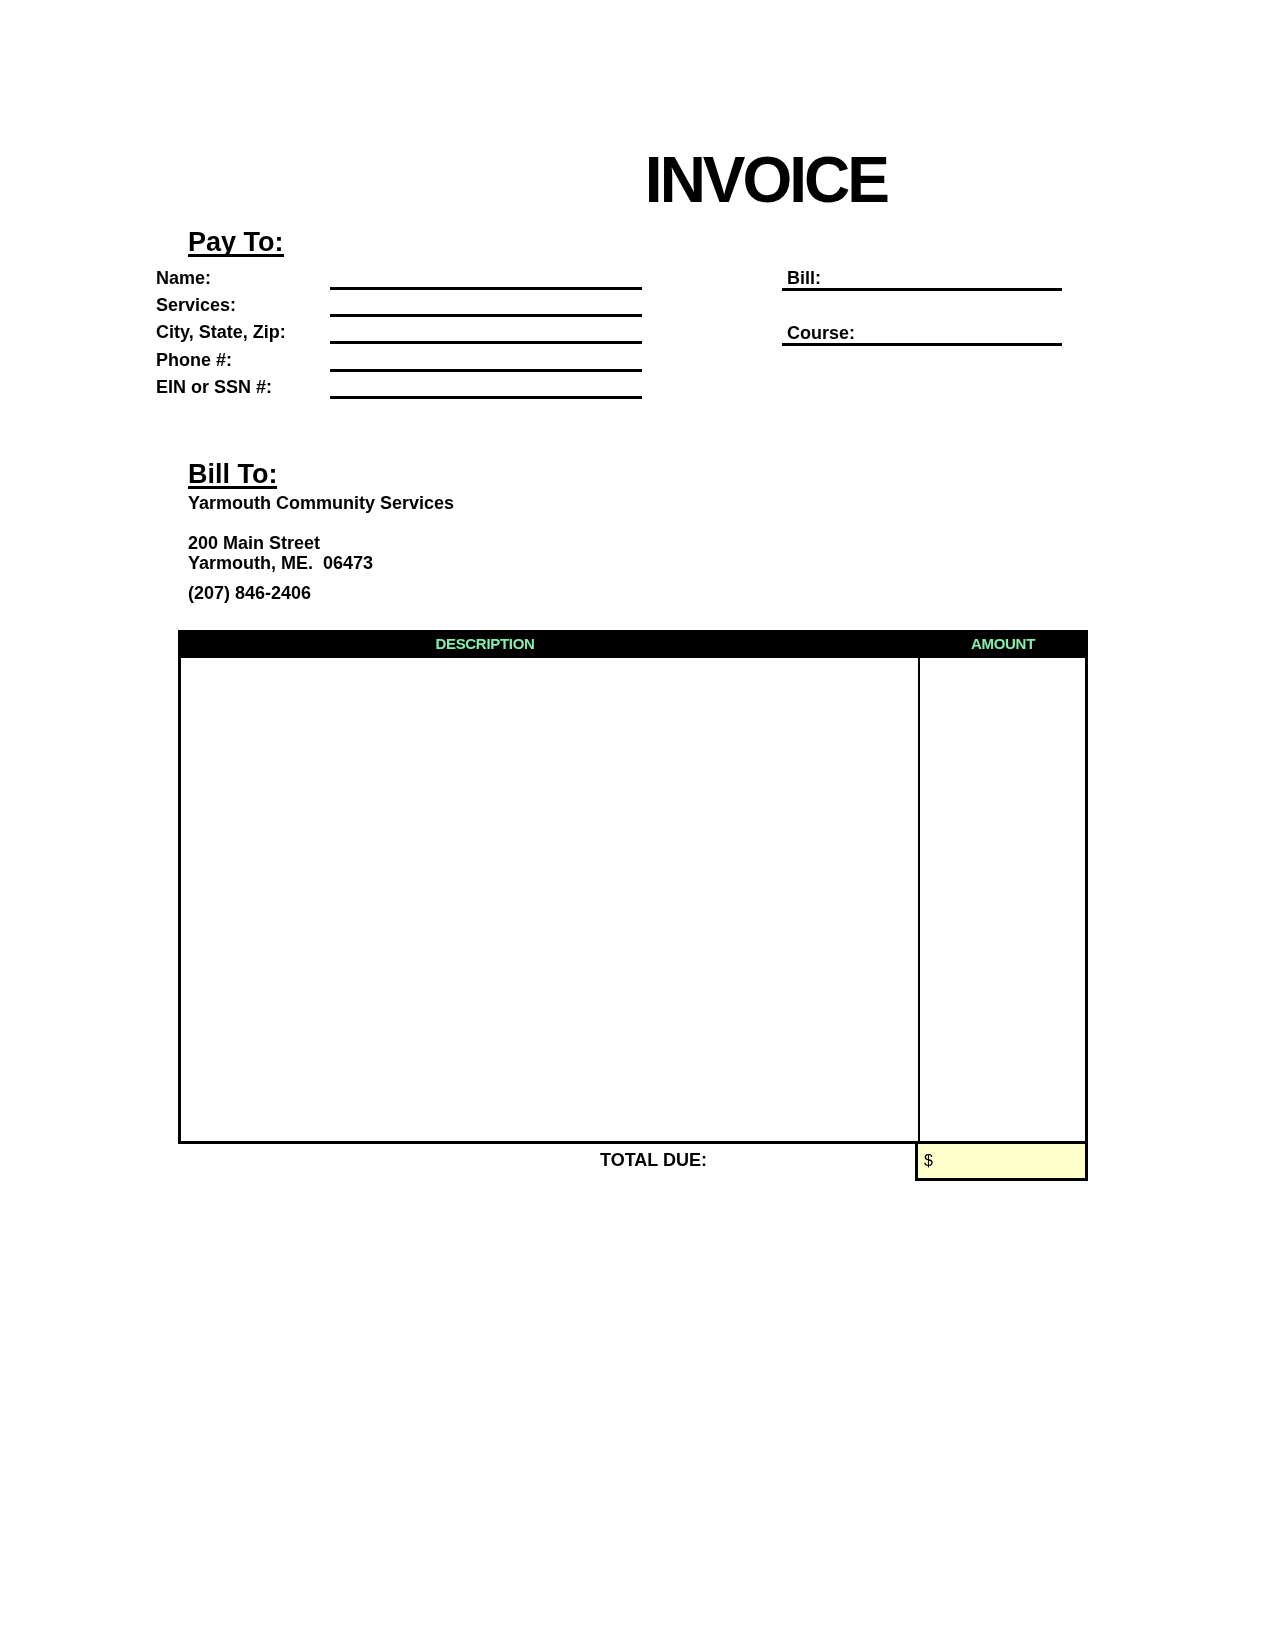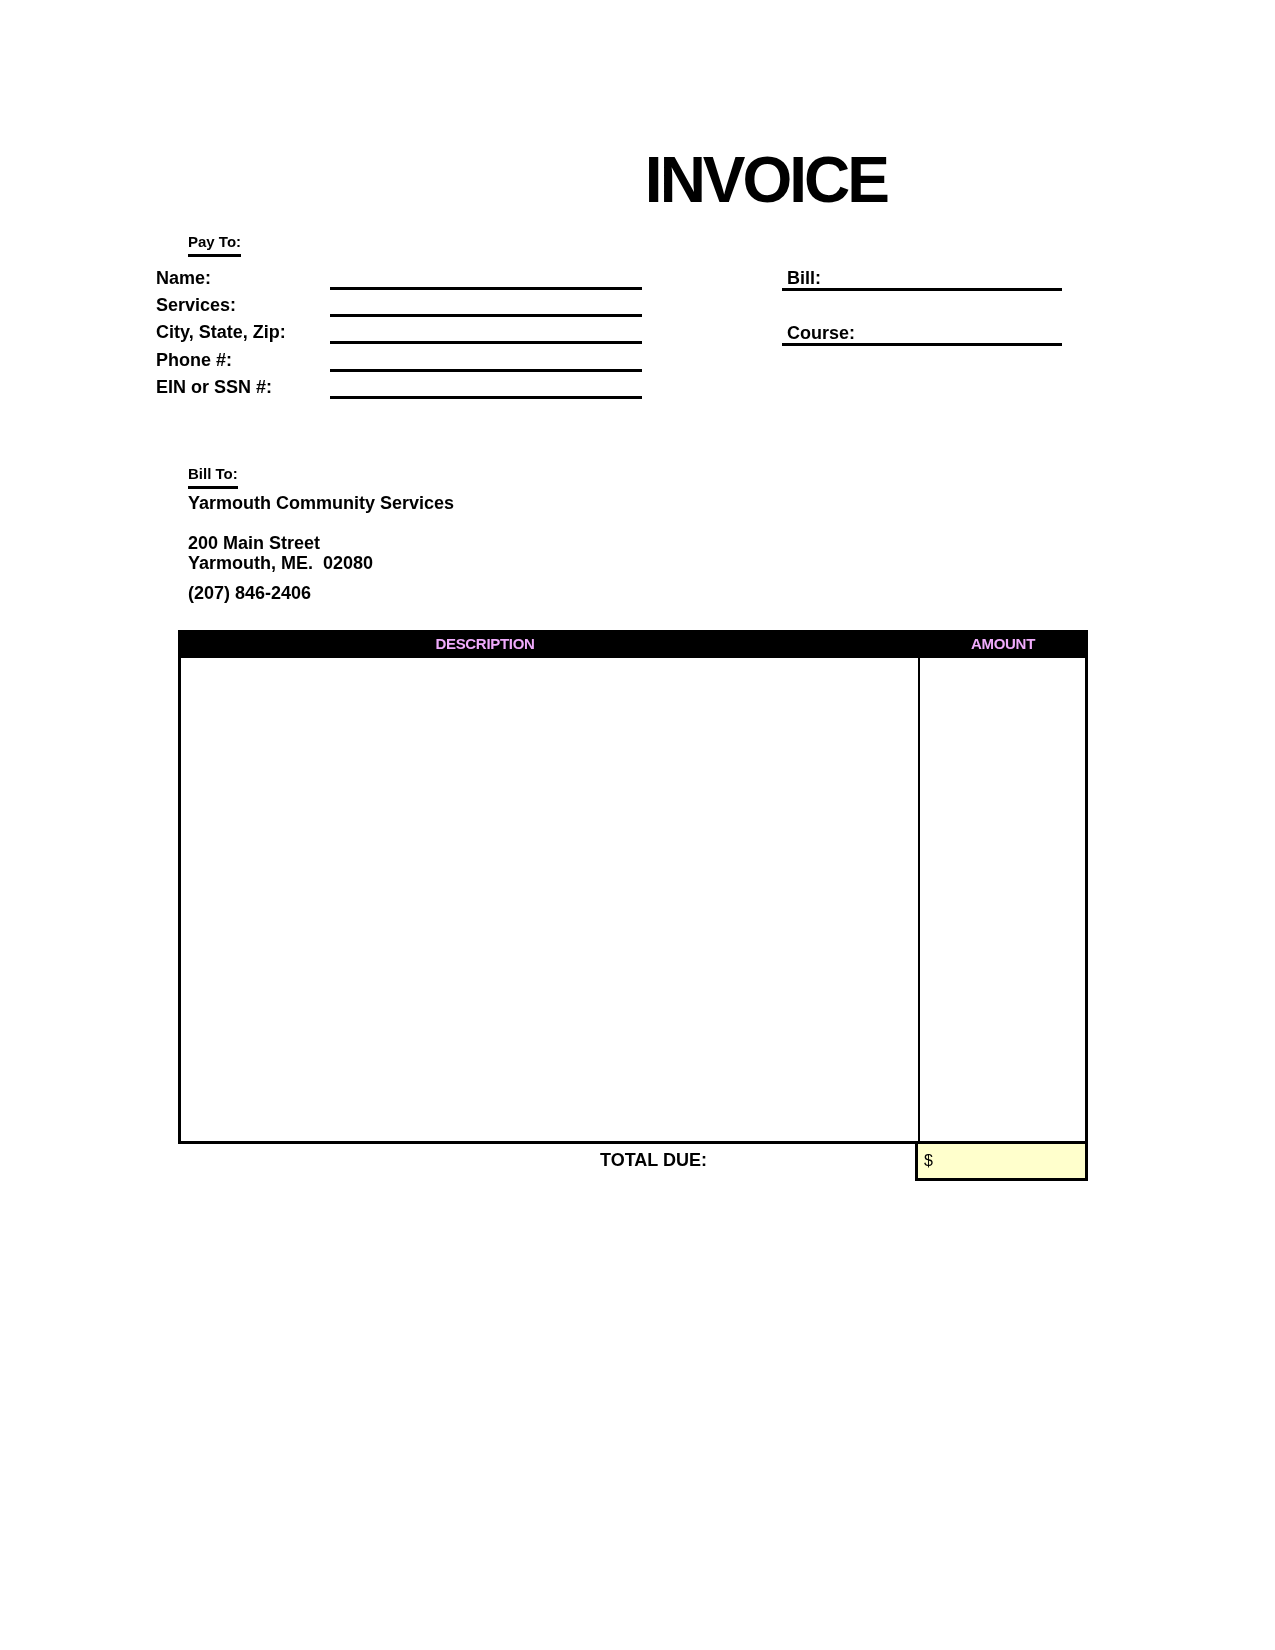--- a/index.html
+++ b/index.html
@@ -18,21 +18,21 @@
     top: 148px;
     right: 217px;
     font-size: 64px;
     font-weight: bold;
     letter-spacing: -3px;
     line-height: 1;
     white-space: nowrap;
   }
 
   .section-heading {
-    font-size: 15px;
+    font-size: 27px;
     font-weight: bold;
     line-height: 22px;
     border-bottom: 3px solid #000;
     padding-bottom: 1px;
     display: inline-block;
     white-space: nowrap;
   }
 
   .field-label {
     left: 156px;
@@ -71,21 +71,21 @@
     width: 910px;
     height: 28px;
     background: #000000;
   }
   .col-header {
     position: absolute;
     top: 0;
     height: 28px;
     line-height: 28px;
     text-align: center;
-    color: #f0abfc;
+    color: #86efac;
     font-size: 15px;
     font-weight: bold;
     letter-spacing: -0.3px;
   }
   .col-header.description { left: 0; width: 614px; }
   .col-header.amount { left: 740px; width: 170px; }
 
   .items-body {
     left: 178px;
     top: 658px;
@@ -158,21 +158,21 @@
   <div class="abs fill-line meta-line" style="top:288px;"></div>
 
   <div class="abs meta-label" style="top:323px;">Course:</div>
   <div class="abs fill-line meta-line" style="top:343px;"></div>
 
   <div class="abs" style="left:188px; top:463px;">
     <span class="section-heading">Bill To:</span>
   </div>
   <div class="abs bill-line" style="top:493px;text-align:right;">Yarmouth Community Services</div>
   <div class="abs bill-line" style="top:533px;">200 Main Street</div>
-  <div class="abs bill-line" style="top:553px;">Yarmouth, ME.  02080</div>
+  <div class="abs bill-line" style="top:553px;">Yarmouth, ME.  06473</div>
   <div class="abs bill-line" style="top:583px;">(207) 846-2406</div>
 
   <div class="abs items-header">
     <div class="col-header description">DESCRIPTION</div>
     <div class="col-header amount">AMOUNT</div>
   </div>
 
   <div class="abs items-body">
     <div class="column-divider"></div>
   </div>

